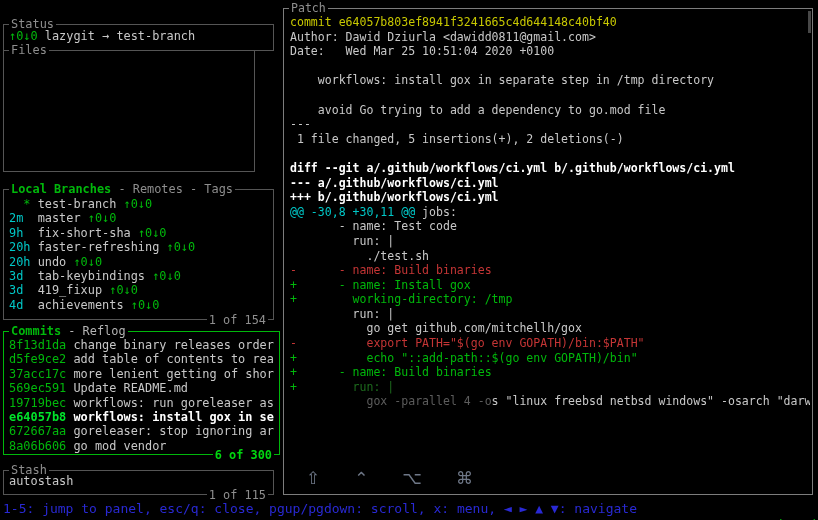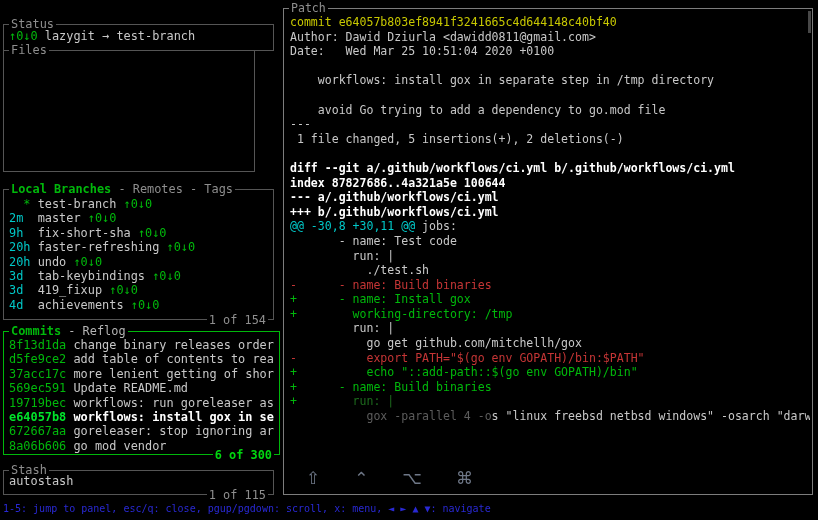--- a/index.html
+++ b/index.html
@@ -33,21 +33,21 @@
 
   .selrow .hash { color:#00e32b; font-weight:bold; }
   .selrow .msg  { color:#ffffff; font-weight:bold; }
   .hash { color:#00b80b; }
   .msg  { color:#c8c8c8; }
 
   .keycast { position:absolute; left:22px; bottom:6px; display:flex; gap:34px;
              font-family:"DejaVu Sans", sans-serif; font-size:17px; color:#6e7787; }
   .scrollthumb { position:absolute; top:2px; right:1px; width:3px; height:22px; background:#484848; }
 
-  .bottombar { position:absolute; left:0; top:501px; width:818px; height:18px; line-height:16px; font-size:10px; }
+  .bottombar { position:absolute; left:0; top:501px; width:818px; height:18px; line-height:16px; font-size:13px; }
   .bb-left  { position:absolute; left:3px; white-space:pre; color:#2929d4; }
   .bb-right { position:absolute; right:2px; white-space:pre; }
   .donate { color:#d457d4; text-decoration:underline; }
   .unversioned { color:#00b80b; }
 </style>
 </head>
 <body>
 
 <div class="screen">
 
@@ -108,21 +108,20 @@
         <div class="pline"><span class="c-fg">Author: Dawid Dziurla &lt;dawidd0811@gmail.com&gt;</span></div>
         <div class="pline"><span class="c-fg">Date:   Wed Mar 25 10:51:04 2020 +0100</span></div>
         <div class="pline"></div>
         <div class="pline"><span class="c-fg">    workflows: install gox in separate step in /tmp directory</span></div>
         <div class="pline"></div>
         <div class="pline"><span class="c-fg">    avoid Go trying to add a dependency to go.mod file</span></div>
         <div class="pline"><span class="c-fg">---</span></div>
         <div class="pline"><span class="c-fg"> 1 file changed, 5 insertions(+), 2 deletions(-)</span></div>
         <div class="pline"></div>
         <div class="pline"><span class="c-bold">diff --git a/.github/workflows/ci.yml b/.github/workflows/ci.yml</span></div>
-        <div class="pline"><span class="c-bold">index 87827686..4a321a5e 100644</span></div>
         <div class="pline"><span class="c-bold">--- a/.github/workflows/ci.yml</span></div>
         <div class="pline"><span class="c-bold">+++ b/.github/workflows/ci.yml</span></div>
         <div class="pline"><span class="c-cyan">@@ -30,8 +30,11 @@</span><span class="c-fg"> jobs:</span></div>
         <div class="pline"><span class="c-fg">       - name: Test code</span></div>
         <div class="pline"><span class="c-fg">         run: |</span></div>
         <div class="pline"><span class="c-fg">           ./test.sh</span></div>
         <div class="pline"><span class="c-red">-      - name: Build binaries</span></div>
         <div class="pline"><span class="c-green">+      - name: Install gox</span></div>
         <div class="pline"><span class="c-green">+        working-directory: /tmp</span></div>
         <div class="pline"><span class="c-fg">         run: |</span></div>

